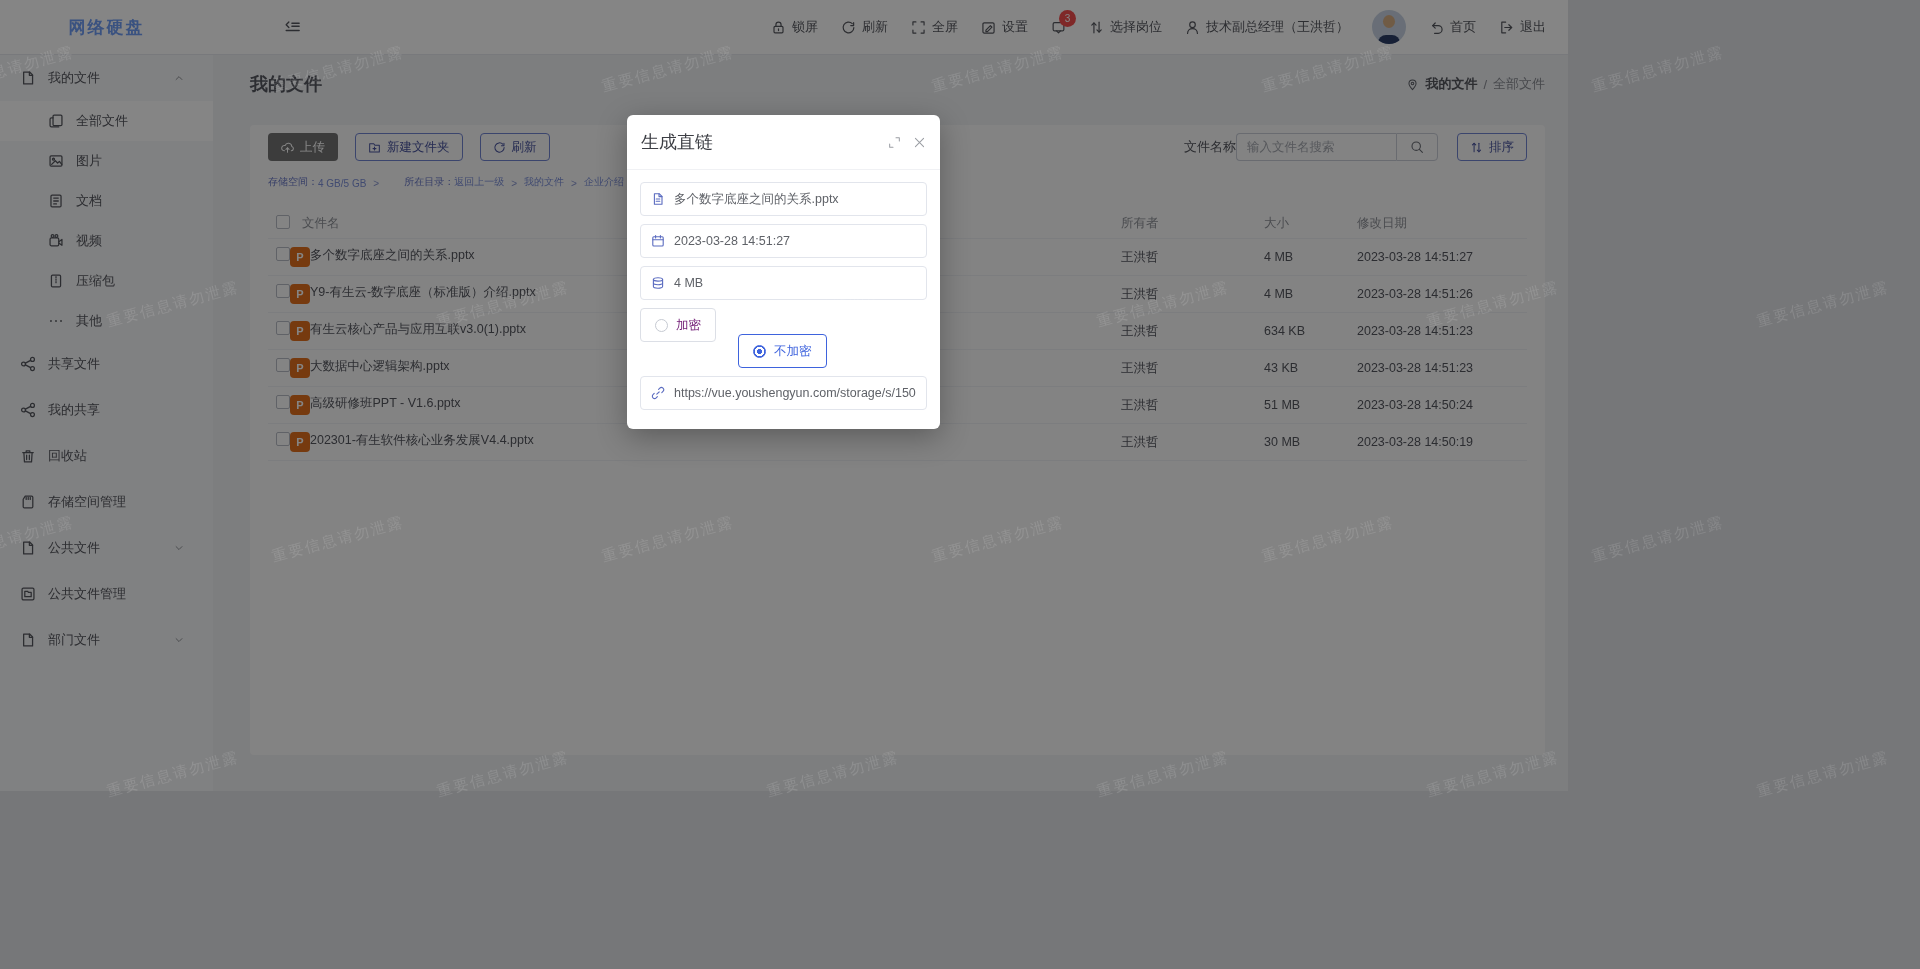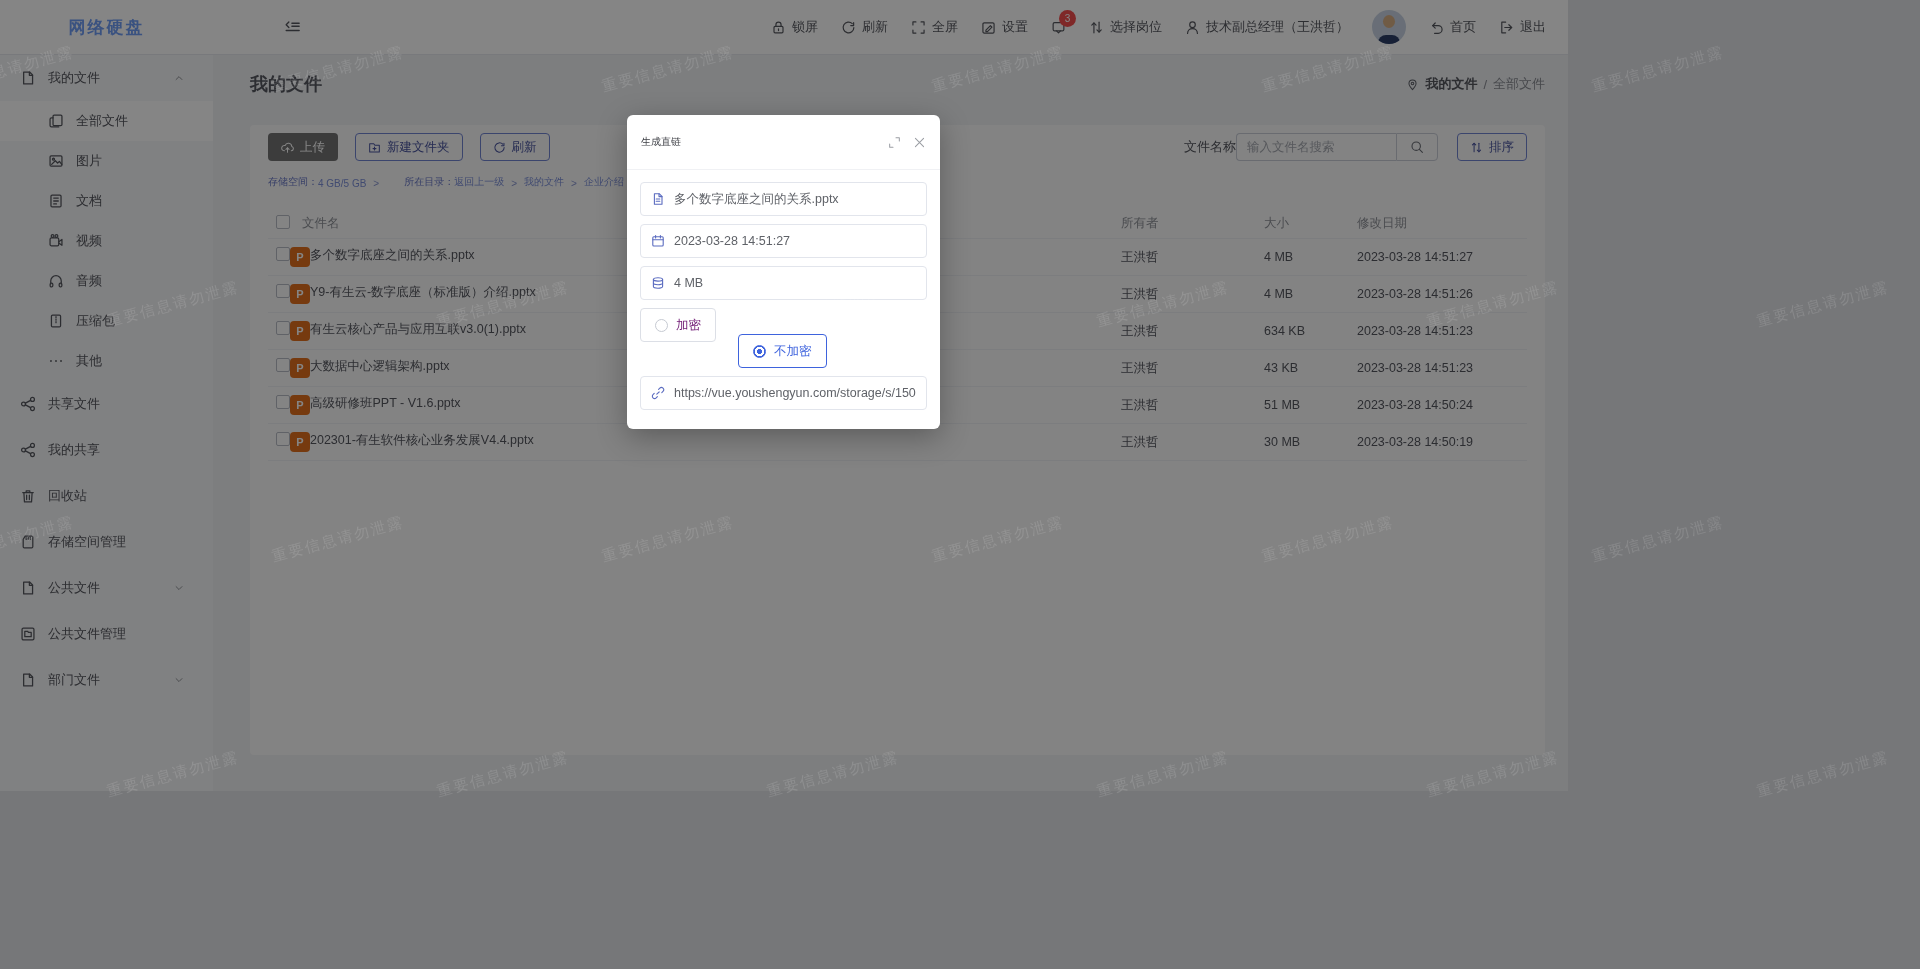--- a/index.html
+++ b/index.html
@@ -67,21 +67,21 @@
   .cell-date { width:170px; flex:none; }
   .checkbox { width:14px; height:14px; border:1px solid #b9bdc6; border-radius:2px; background:#fdfdfe; flex:none; margin-left:8px; cursor:pointer; }
   .head-label { margin-left:12px; }
   .pptx-badge { width:20px; height:20px; border-radius:4px; background:#e2701d; color:#fff; font-size:11px; font-weight:bold; display:flex; align-items:center; justify-content:center; flex:none; }
   .file-name { white-space:nowrap; overflow:hidden; text-overflow:ellipsis; }
 
   
   .overlay { position:absolute; left:0; top:0; width:1920px; height:969px; background:rgba(0,0,0,0.48); z-index:100; }
   .modal { position:absolute; left:627px; top:115px; width:313px; background:#fff; border-radius:6px; z-index:200; box-shadow:0 8px 30px rgba(0,0,0,.3); }
   .modal-head { height:55px; display:flex; align-items:center; padding:0 14px; border-bottom:1px solid #f0f1f4; }
-  .modal-title { font-size:10px; color:#3c3e44; }
+  .modal-title { font-size:18px; color:#3c3e44; }
   .modal-tools { margin-left:auto; display:flex; gap:12px; color:#9a9da3; }
   .mtool { cursor:pointer; display:flex; align-items:center; }
   .mtool .icon { width:13px; height:13px; }
   .modal-body { padding:12px 13px 19px; }
   .field { height:34px; border:1px solid #e2e5ec; border-radius:4px; display:flex; align-items:center; gap:9px; padding:0 10px; margin-bottom:8px; font-size:12.5px; color:#5f6268; }
   .field .icon { width:14px; height:14px; color:#5b6cc0; flex:none; }
   .field-value { white-space:nowrap; overflow:hidden; }
   .field:last-child { margin-bottom:0; }
   .radio-row { display:flex; gap:22px; margin-bottom:8px; }
   .radio-box { height:34px; border:1px solid #dcdfe6; border-radius:4px; display:flex; align-items:center; gap:8px; padding:0 14px; font-size:12.5px; color:#701a75; cursor:pointer; }
@@ -216,28 +216,20 @@
         <span class="side-label">文档</span>
       </div>
       <div class="side-item sub">
         <svg class="icon " viewBox="0 0 14 14">
           <rect x="1.8" y="4.2" width="7.6" height="7" rx="1.2"></rect>
           <path d="M9.4 7.6l2.8-2v5.2l-2.8-2"></path>
           <circle cx="4" cy="2.6" r="1.2"></circle>
           <circle cx="7.4" cy="2.6" r="1.2"></circle>
         </svg>
         <span class="side-label">视频</span>
-      </div>
-      <div class="side-item sub">
-        <svg class="icon " viewBox="0 0 14 14">
-          <path d="M2.4 9.6V7a4.6 4.6 0 0 1 9.2 0v2.6"></path>
-          <rect x="1.9" y="8.8" width="2.3" height="3.4" rx="1"></rect>
-          <rect x="9.8" y="8.8" width="2.3" height="3.4" rx="1"></rect>
-        </svg>
-        <span class="side-label">音频</span>
       </div>
       <div class="side-item sub">
         <svg class="icon " viewBox="0 0 14 14">
           <rect x="3" y="1.8" width="8" height="10.4" rx="1"></rect>
           <path d="M7 3.2v.9M7 5.4v.9M7 7.6v.9"></path>
         </svg>
         <span class="side-label">压缩包</span>
       </div>
       <div class="side-item sub">
         <svg class="icon " viewBox="0 0 14 14">

